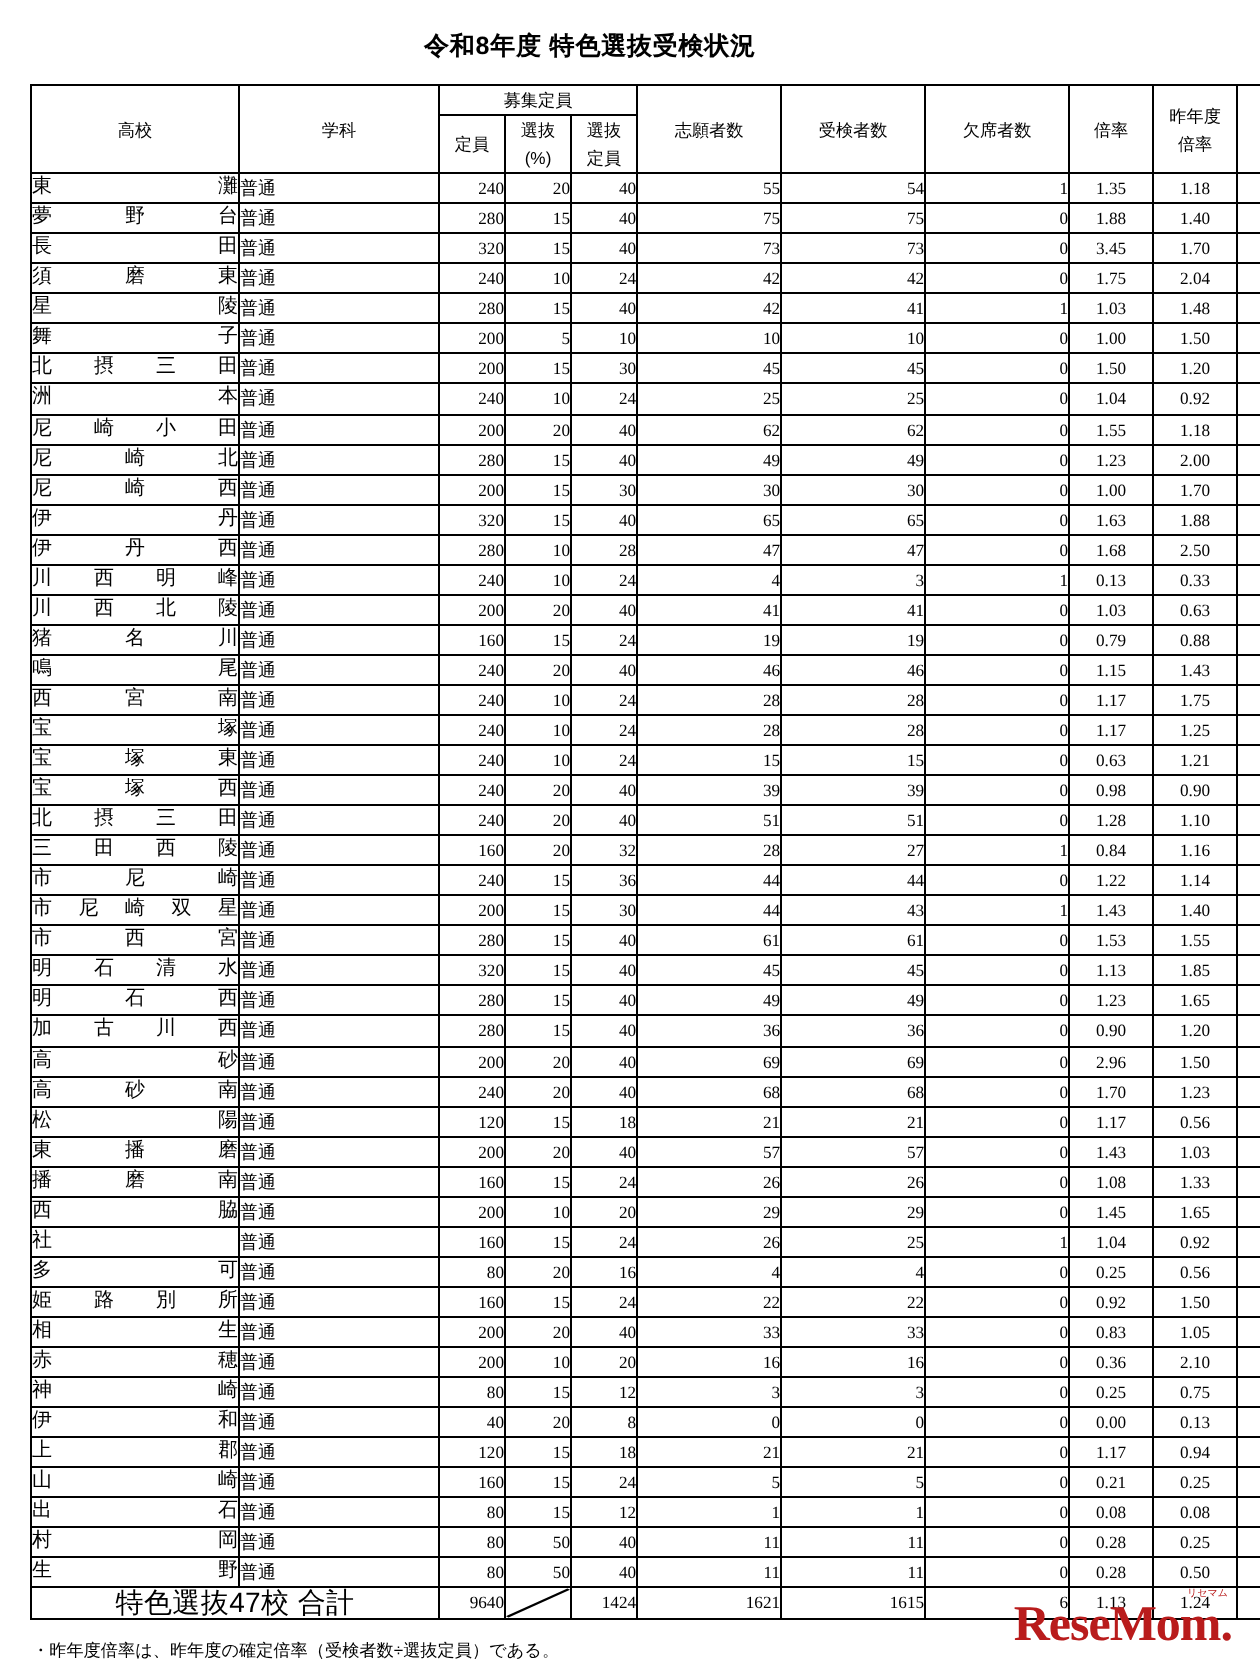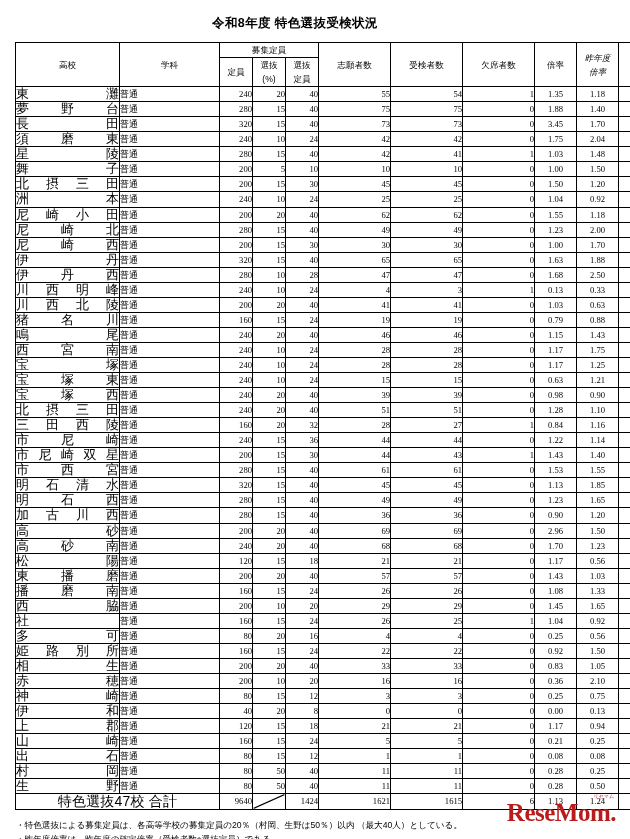--- a/index.html
+++ b/index.html
@@ -51,40 +51,40 @@
   table.grid thead th {
     text-align: center;
     font-weight: normal;
     font-size: 8.6px;
   }
   th.hdr-school { height: 28px; }
   th.hdr-dept   { height: 28px; }
   th.hdr-boshu  { height: 12px; line-height: 12px; }
   th.hdr-sub    { height: 16px; line-height: 9px; font-size: 8.2px; }
   th.hdr-tall   { height: 28px; }
-  th.hdr-two    { height: 28px; line-height: 9.5px; font-size: 8.2px; font-style: italic; }
+  th.hdr-two    { height: 28px; line-height: 9.5px; font-size: 8.2px; }
 
   
   col.c-school  { width: 104px; }
   col.c-dept    { width: 100px; }
   col.c-teiin   { width: 33px; }
   col.c-pct     { width: 33px; }
   col.c-sel     { width: 33px; }
   col.c-apply   { width: 72px; }
   col.c-exam    { width: 72px; }
   col.c-absent  { width: 72px; }
   col.c-ratio   { width: 42px; }
   col.c-lastyr  { width: 42px; }
   col.c-note    { width: 47px; }
 
   td.school {
     text-align: justify;
     text-align-last: justify;
     padding: 0 4px;
-    font-size: 13px;
+    font-size: 10px;
     letter-spacing: 0px;
   }
   td.school > span {
     display: block;
     text-align: justify;
     text-align-last: justify;
     width: 100%;
   }
   td.dept {
     text-align: left;
@@ -915,21 +915,20 @@
             <td class="num">6</td>
             <td class="ratio">1.13</td>
             <td class="ratio">1.24</td>
             <td class="note"></td>
           </tr>
         </tbody>
     </table>
   </div>
 
   <div class="footnotes">
-    <div>・特色選抜による募集定員は、各高等学校の募集定員の20％（村岡、生野は50％）以内 （最大40人）としている。</div>
     <div>・昨年度倍率は、昨年度の確定倍率（受検者数÷選抜定員）である。</div>
   </div>
 
   <div class="watermark">
     <span>ReseMom.</span>
     <span class="sub">リセマム</span>
   </div>
 
 </div>
 

